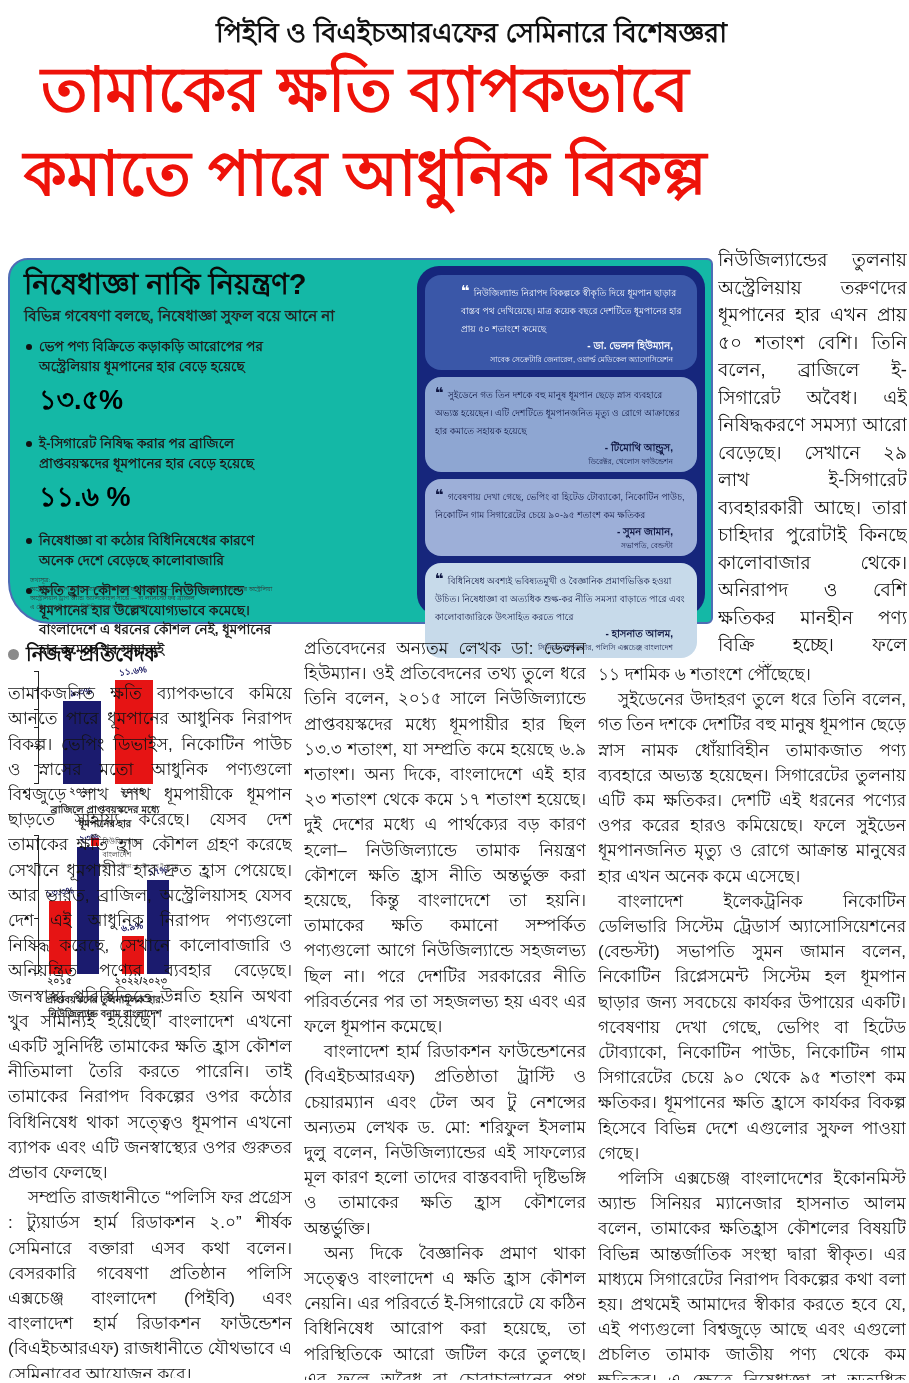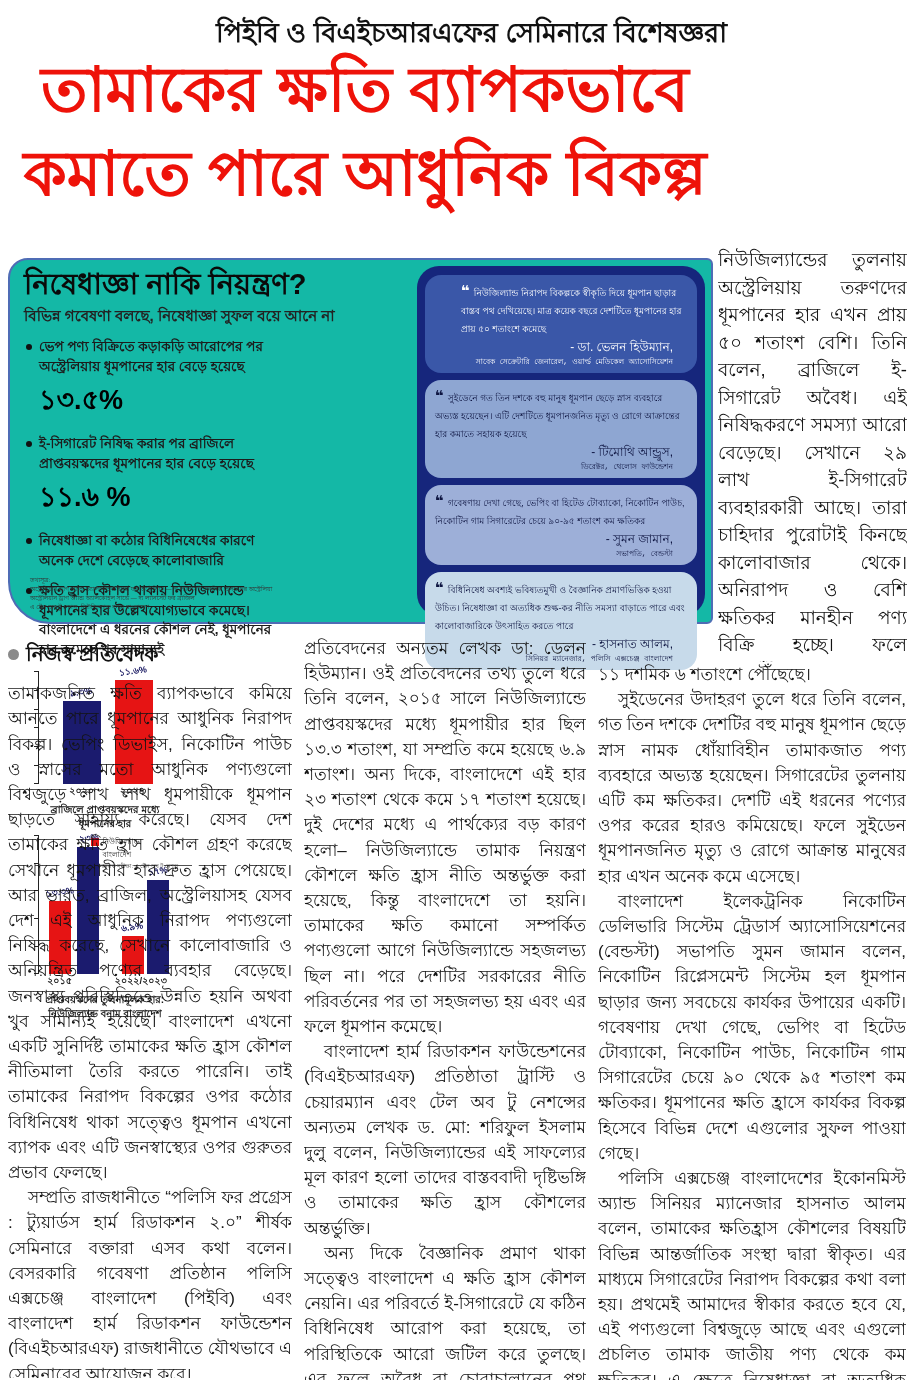--- a/index.html
+++ b/index.html
@@ -53,22 +53,22 @@
   .legend-note{font-size:5.5px;color:#333;margin-top:2px;white-space:nowrap;}
 
   
   .quotes-panel{position:absolute;right:6px;top:6px;width:288px;height:350px;
                 background:#16267c;border-radius:22px;padding:9px 8px;box-sizing:border-box;
                 display:flex;flex-direction:column;gap:7px;}
   .qcard{border-radius:16px;padding:7px 10px 5px 10px;position:relative;flex:1;}
   .qmark{font-size:15px;font-weight:bold;line-height:1;display:inline-block;margin-right:4px;}
   .qtext{font-size:9px;line-height:1.45;display:inline;}
   .qattr{text-align:right;margin-top:2px;padding-right:14px;}
-  .qname{font-size:12px;font-weight:normal;}
-  .qrole{font-size:7.5px;line-height:1.3;font-family:Liberation Mono, monospace;}
+  .qname{font-size:10px;font-weight:bold;}
+  .qrole{font-size:7.5px;line-height:1.3;}
   .qcard.dark{color:#fff;}
   .qcard.light{color:#0d1440;}
 
   
   .sidebar-col{position:absolute;left:718px;top:246px;width:189px;height:416px;
                font-size:18.5px;line-height:27.5px;text-align:justify;color:#111;
                overflow:hidden;}
 
   
   .byline{display:flex;align-items:center;gap:7px;font-size:20px;font-weight:bold;

